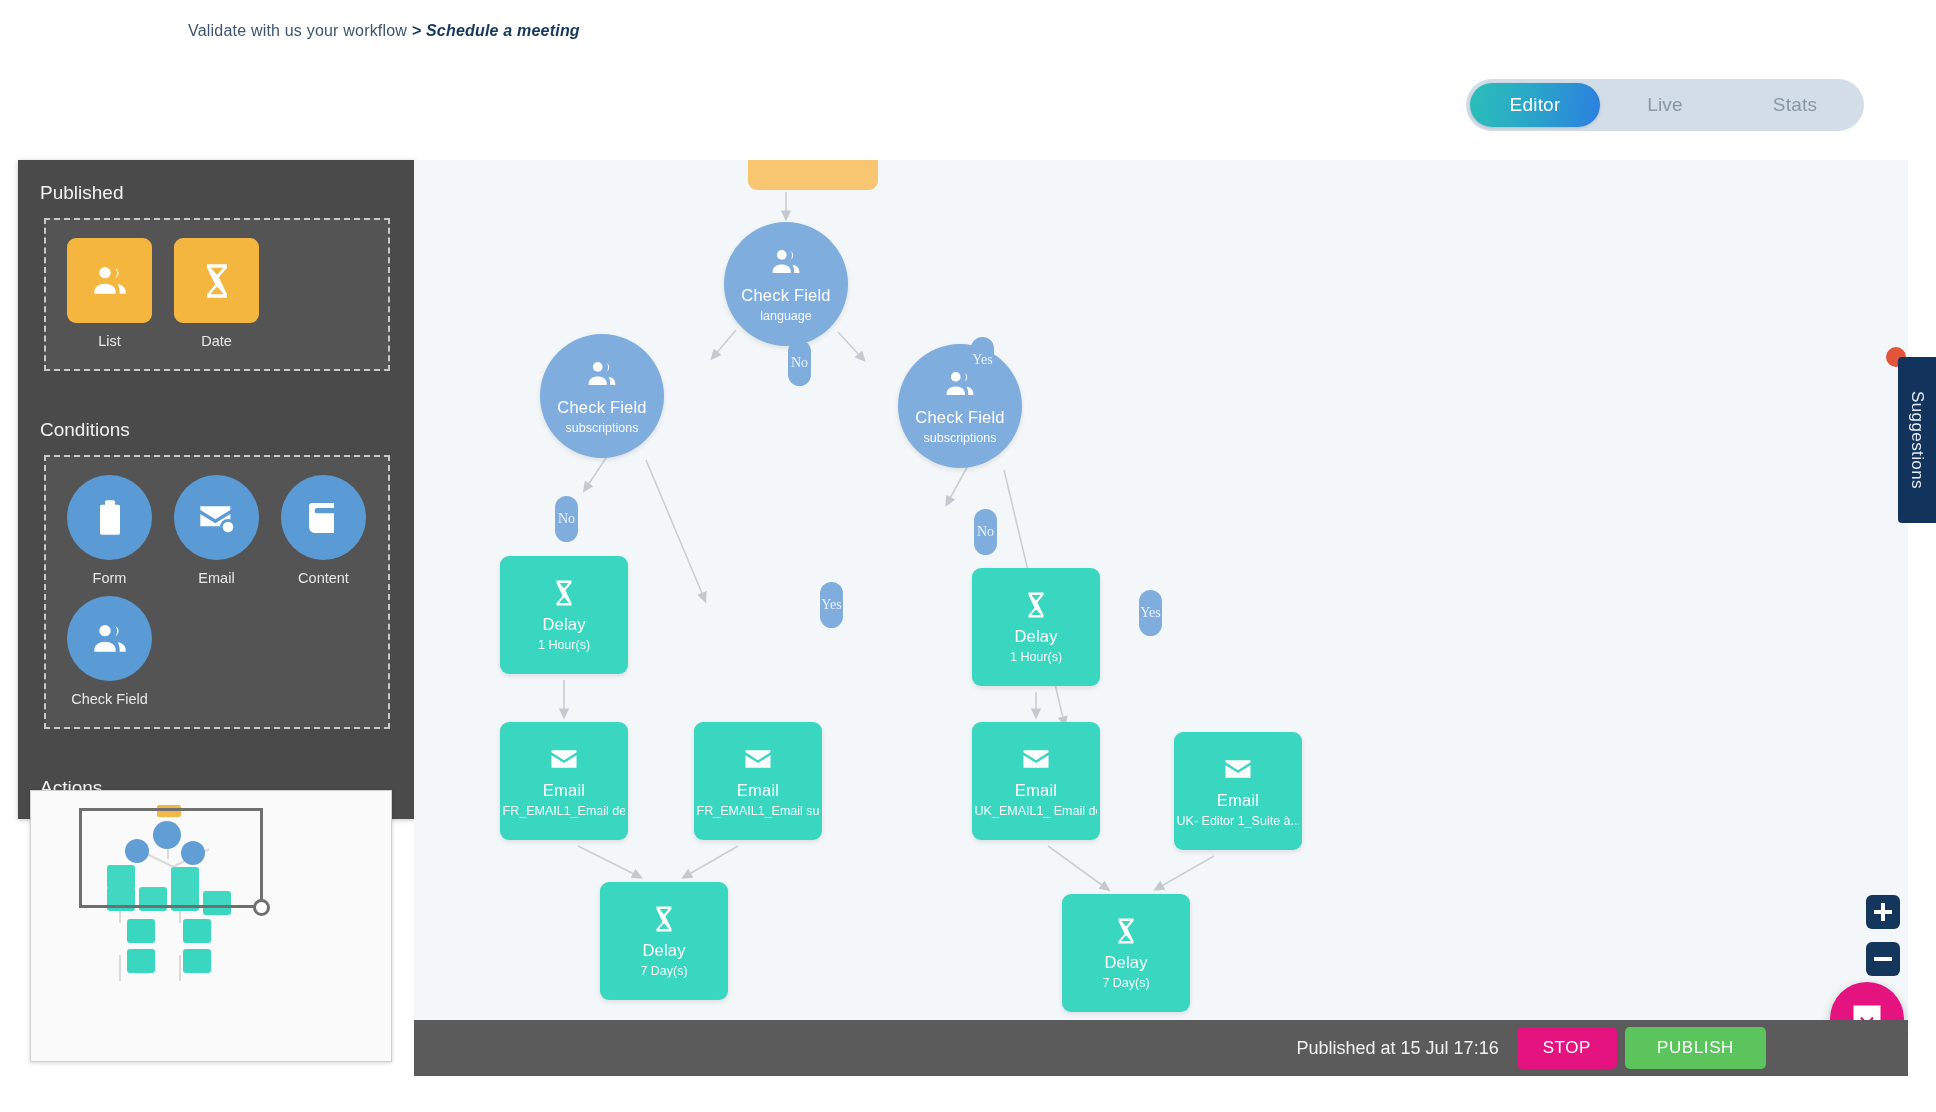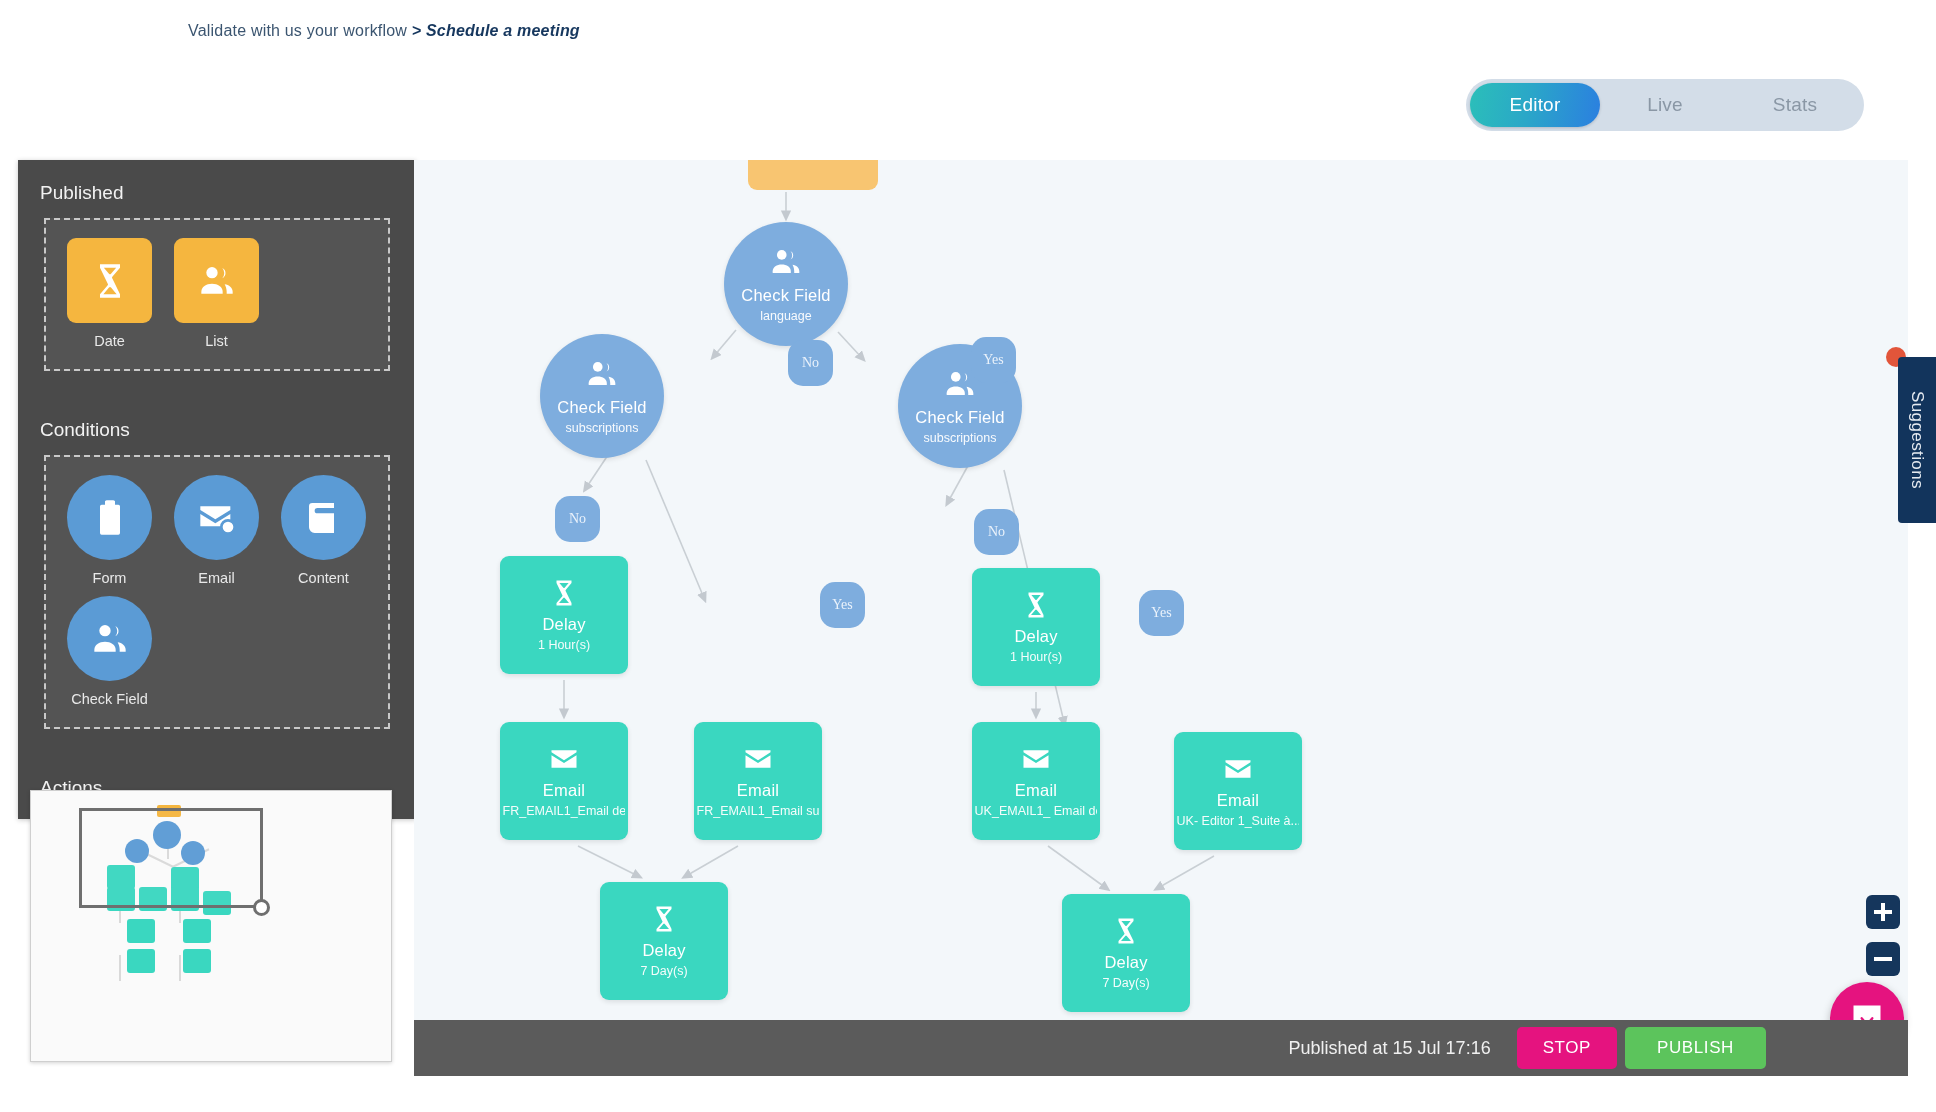--- a/index.html
+++ b/index.html
@@ -120,21 +120,21 @@
   .node-trigger {
     border-radius: 0 0 9px 9px; background: #f8c571;
   }
   .node-ico svg { fill: #ffffff; display: block; }
   .node-title { font-size: 16.5px; margin-top: 7px; letter-spacing: .2px; }
   .node-sub {
     font-size: 12.5px; margin-top: 4px; opacity: .95;
     max-width: 96%; text-align: center; white-space: nowrap; overflow: hidden;
   }
   .badge {
-    position: absolute; width: 45px; height: 46px;
+    position: absolute; width: 23px; height: 46px;
     border-radius: 15px; background: #7eadde; color: #eaf2fb;
     display: flex; align-items: center; justify-content: center;
     font-size: 14px; font-family: "Liberation Serif", serif;
   }
 
   
   .suggestions {
     position: absolute; right: 0; top: 357px;
     width: 38px; height: 166px;
     background: #12345c;
@@ -179,21 +179,21 @@
 
   
   .bottombar {
     position: absolute; left: 414px; top: 1020px;
     width: 1494px; height: 56px;
     background: #5b5b5b;
     display: flex; align-items: center; justify-content: flex-end;
     padding-right: 142px;
   }
   .published {
-    color: #f0f0f0; font-size: 18px; margin-right: 26px; white-space: nowrap;
+    color: #f0f0f0; font-size: 18px; margin-right: 18px; white-space: nowrap;
   }
   .btn {
     height: 42px; border-radius: 5px; border: none; color: #ffffff;
     font-size: 17px; letter-spacing: .6px; cursor: pointer;
     padding: 0 26px; font-family: "Liberation Sans", sans-serif;
   }
   .btn-stop { background: #e5137f; margin-right: 8px; }
   .btn-publish { background: #5cc45c; padding: 8px 32px; }
 </style>
 </head>
@@ -211,35 +211,35 @@
     <div class="tab">Stats</div>
   </div>
 
   <div class="sidebar">
 
     <div class="sb-section-title">Published</div>
     <div class="sb-group">
       <div class="sb-item">
         <div class="sb-ico square">
           <svg viewBox="0 0 24 24">
-              <path d="M6 2h12v2l-4.5 5.3a1 1 0 0 0 0 1.4L18 20v2H6v-2l4.5-5.3a1 1 0 0 0 0-1.4L6 4V2zm2.3 2l3.2 3.8a.8.8 0 0 0 1 0L15.7 4H8.3zM8 20h8l-3.4-4.1a.8.8 0 0 0-1.2 0L8 20z"></path>
-            </svg>
-        </div>
-        <div class="sb-label">Date</div>
-      </div>
-      <div class="sb-item">
-        <div class="sb-ico square">
-          <svg viewBox="0 0 24 24">
               <circle cx="9" cy="7" r="3.4"></circle>
               <path d="M2.6 18.5c0-3 2.9-4.8 6.4-4.8s6.4 1.8 6.4 4.8v1.2H2.6v-1.2z"></path>
               <path d="M15.2 4.2a3.4 3.4 0 0 1 0 6.1 4.6 4.6 0 0 0 0-6.1z"></path>
               <path d="M16.6 13.9c2.6.4 4.8 1.9 4.8 4.6v1.2h-3.6v-1.2c0-1.8-.5-3.3-1.2-4.6z"></path>
             </svg>
         </div>
         <div class="sb-label">List</div>
+      </div>
+      <div class="sb-item">
+        <div class="sb-ico square">
+          <svg viewBox="0 0 24 24">
+              <path d="M6 2h12v2l-4.5 5.3a1 1 0 0 0 0 1.4L18 20v2H6v-2l4.5-5.3a1 1 0 0 0 0-1.4L6 4V2zm2.3 2l3.2 3.8a.8.8 0 0 0 1 0L15.7 4H8.3zM8 20h8l-3.4-4.1a.8.8 0 0 0-1.2 0L8 20z"></path>
+            </svg>
+        </div>
+        <div class="sb-label">Date</div>
       </div>
     </div>
 
     <div class="sb-section-title">Conditions</div>
     <div class="sb-group">
       <div class="sb-item">
         <div class="sb-ico circle">
           <svg viewBox="0 0 24 24">
               <path d="M9 2h6v2h2a1 1 0 0 1 1 1v16a1 1 0 0 1-1 1H7a1 1 0 0 1-1-1V5a1 1 0 0 1 1-1h2V2zm-1 9h8v1.6H8V11zm0 3h8v1.6H8V14zm0 3h6v1.6H8V17z" fill="#fff"></path>
               <rect x="9" y="1.4" width="6" height="3.2" rx="1" fill="#fff"></rect>

